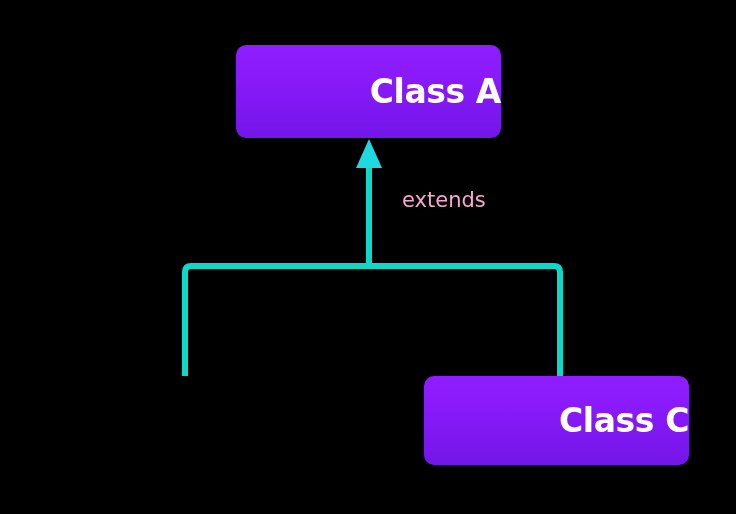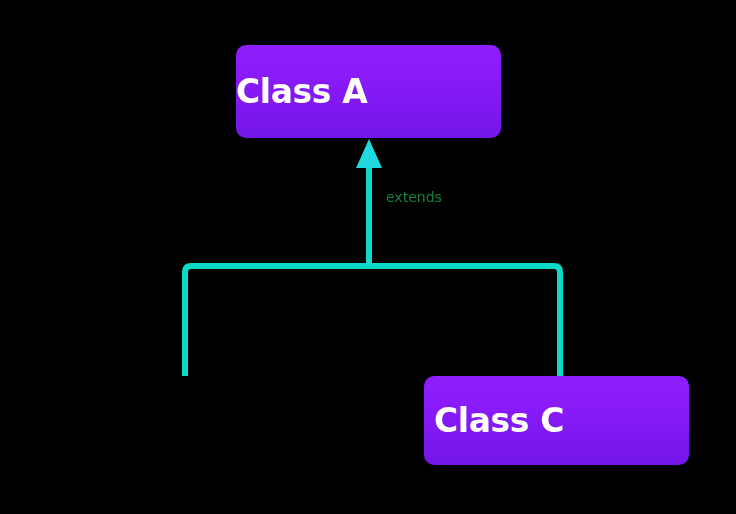--- a/index.html
+++ b/index.html
@@ -27,21 +27,21 @@
     height: 514px;
     z-index: 1;
   }
   
   .class-box {
     position: absolute;
     z-index: 2;
     box-sizing: border-box;
     display: flex;
     align-items: center;
-    justify-content: flex-start;
+    justify-content: flex-end;
     border-radius: 10px;
     background: linear-gradient(180deg, #8F1EFF 0%, #8A1AFA 35%, #7D18F0 70%, #7316E8 100%);
   }
   .class-box-label {
     color: #FFFFFF;
     font-family: "DejaVu Sans", sans-serif;
     font-weight: bold;
     font-size: 33px;
     line-height: 1;
     letter-spacing: -0.4px;
@@ -64,25 +64,25 @@
     left: 424px;
     top: 376px;
     width: 265px;
     height: 89px;
     padding-left: 10px;
   }
   
   #extends-label {
     position: absolute;
     z-index: 3;
-    left: 386px;
+    left: 402px;
     top: 190px;
-    color: #15803d;
+    color: #f9a8d4;
     font-family: "DejaVu Sans", sans-serif;
-    font-size: 14px;
+    font-size: 21px;
     font-weight: normal;
     line-height: 1;
     white-space: nowrap;
     user-select: none;
   }
 </style>
 </head>
 <body>
 
 <div id="canvas">

